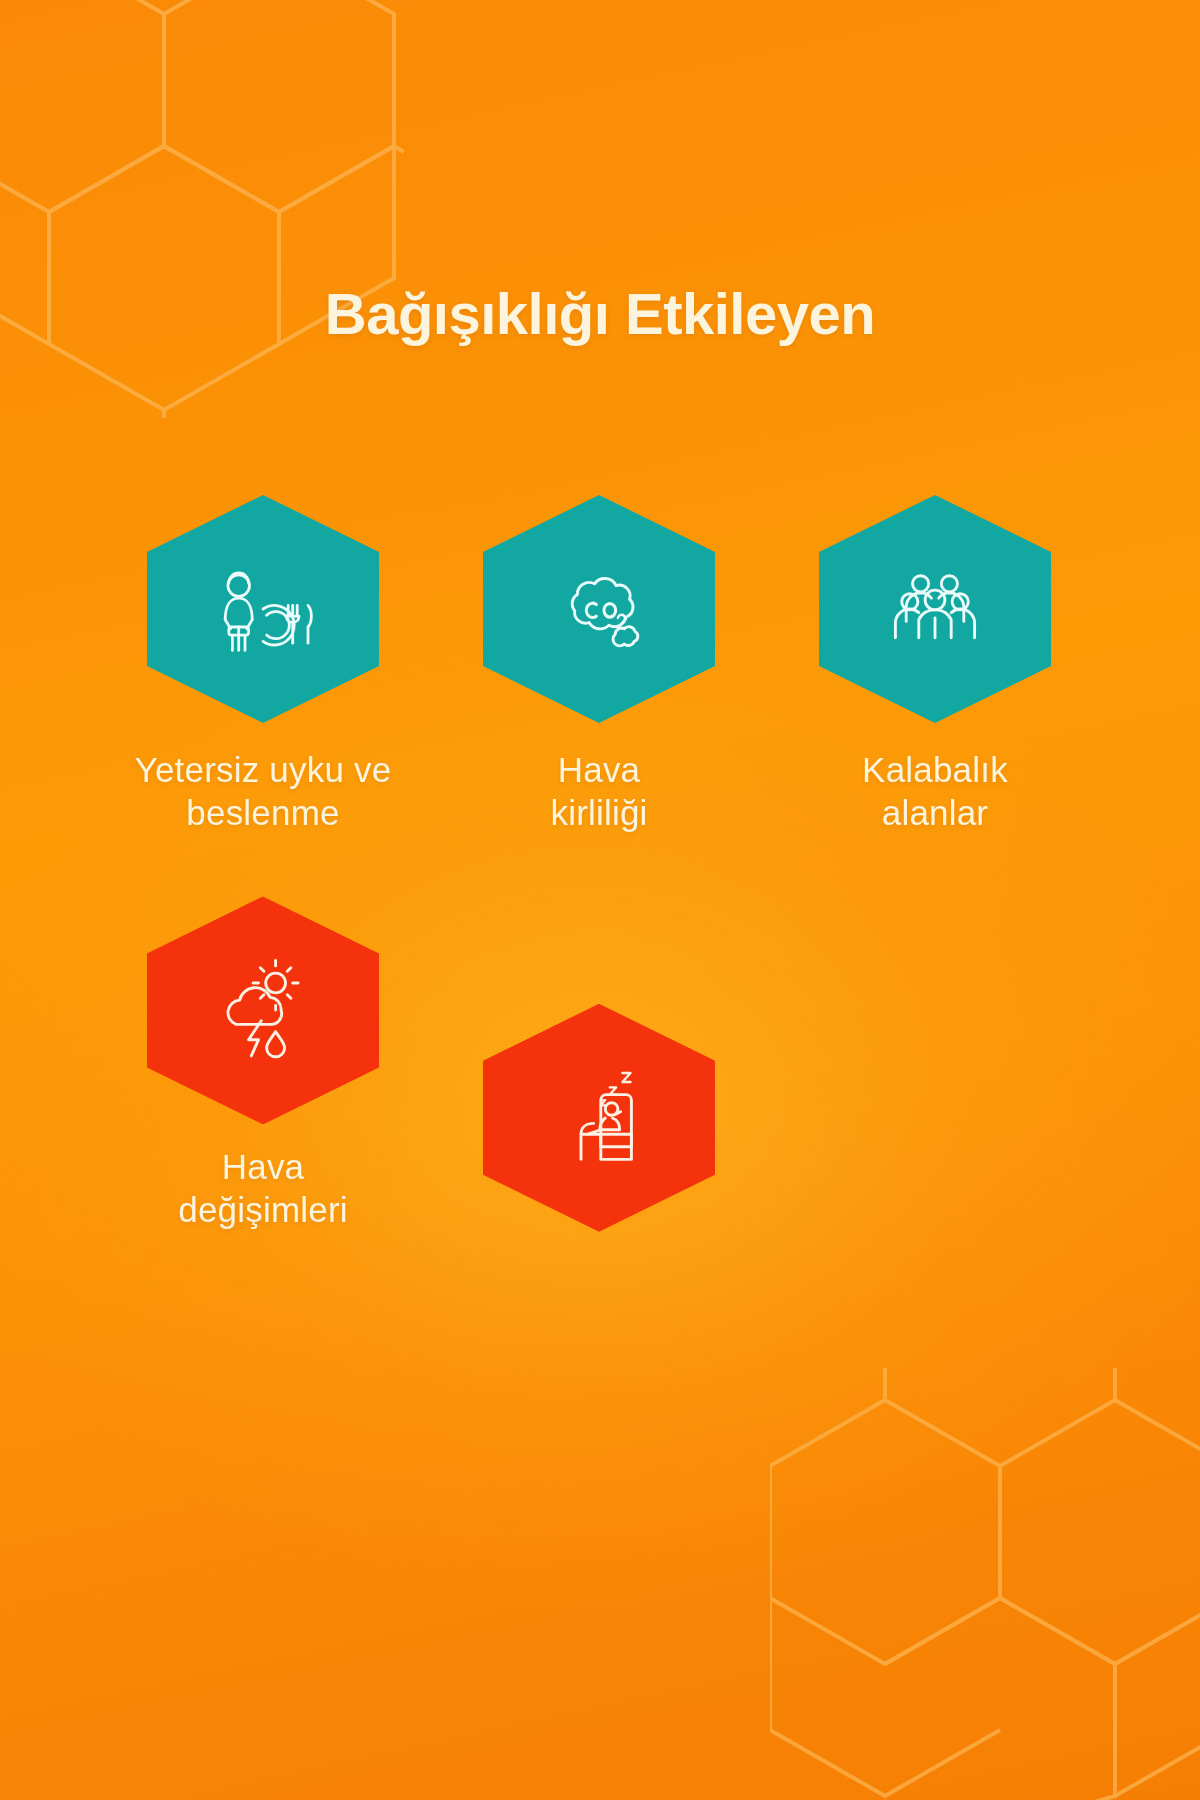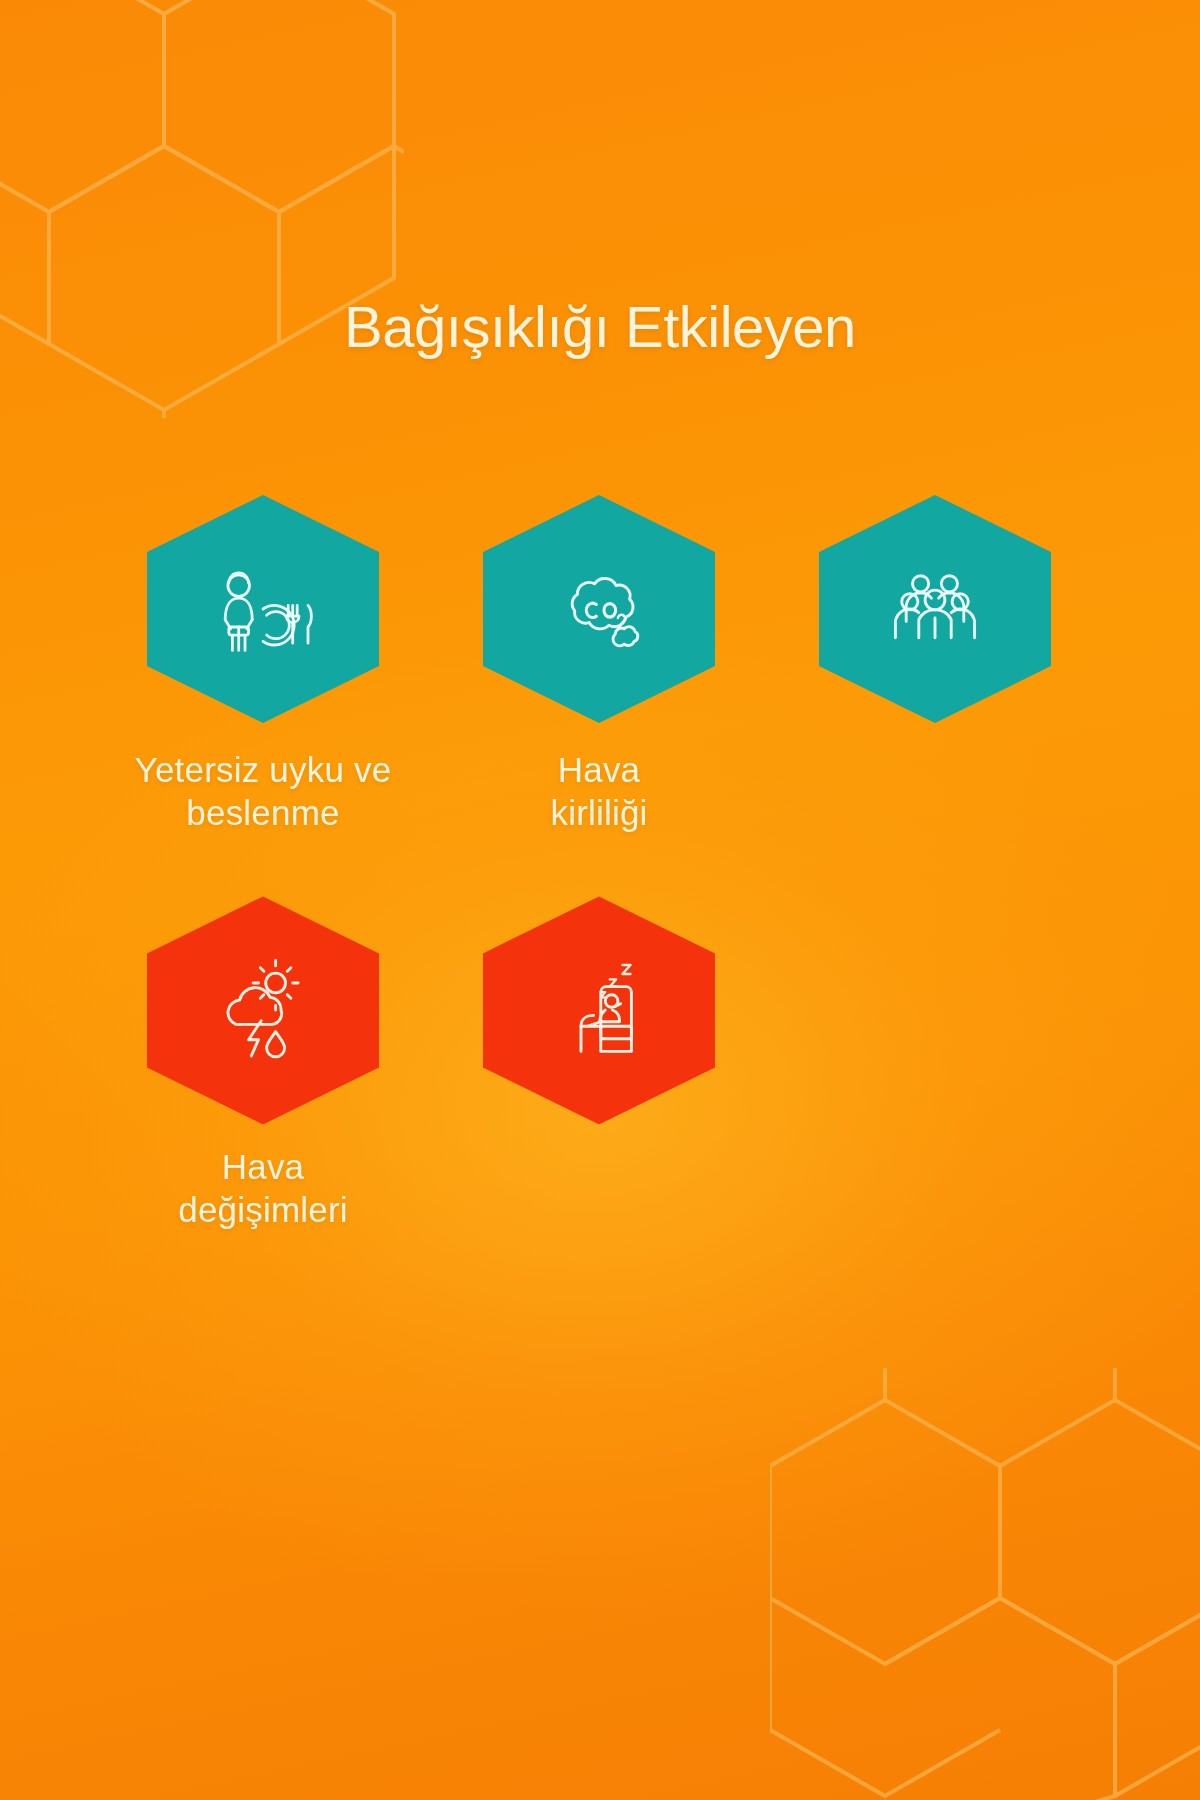--- a/index.html
+++ b/index.html
@@ -24,41 +24,41 @@
   .bg-tl{ top:-52px; left:-66px; width:470px; height:470px; opacity:.85; }
   .bg-br{ bottom:-30px; right:-40px; width:470px; height:470px; opacity:.8; }
 
   
   .title-wrap{
     position:absolute; top:278px; left:0; width:1200px;
     text-align:center;
   }
   .title-line{
     font-size:58px;
-    font-weight:400;
+    font-weight:700;
     letter-spacing:-0.5px;
     line-height:1.24;
     color:#FDF4DE;
     text-shadow:0 2px 5px rgba(150,70,0,.17);
-    margin-top:13px;
   }
 
   
   .grid{
     position:absolute;
     top:495px; left:95px;
     width:1010px;
   }
   .row{ display:flex; }
   .row + .row{ margin-top:62px; }
   .cell{
     width:336px;
     display:flex;
     flex-direction:column;
     align-items:center;
+    justify-content:flex-end;
   }
 
   .hex{
     position:relative;
     width:232px; height:228px;
     display:flex; align-items:center; justify-content:center;
     -webkit-clip-path: polygon(50% 0%, 100% 25%, 100% 75%, 50% 100%, 0% 75%, 0% 25%);
     clip-path: polygon(50% 0%, 100% 25%, 100% 75%, 50% 100%, 0% 75%, 0% 25%);
     filter: drop-shadow(0 4px 5px rgba(140,60,0,.20));
   }
@@ -185,20 +185,22 @@
             <circle cx="60" cy="50" r="11"></circle>
 
             <path d="M16 92 v-18 a16 16 0 0 1 16 -14 a16 16 0 0 1 10 4"></path>
             <path d="M104 92 v-18 a16 16 0 0 0 -16 -14 a16 16 0 0 0 -10 4"></path>
             <path d="M42 92 v-20 a18 18 0 0 1 18 -11 a18 18 0 0 1 18 11 v20"></path>
 
             <path d="M60 70 v22"></path>
             <path d="M16 92 h88" opacity="0"></path>
           </svg>
         </div>
+        <div class="label">Kalabalık
+alanlar</div>
       </div>
 
     </div>
 
     <div class="row row2">
 
       <div class="cell">
         <div class="hex red">
           <svg viewBox="0 0 120 120" fill="none" stroke="#FDF1E4" stroke-width="3.2" stroke-linecap="round" stroke-linejoin="round">
 

